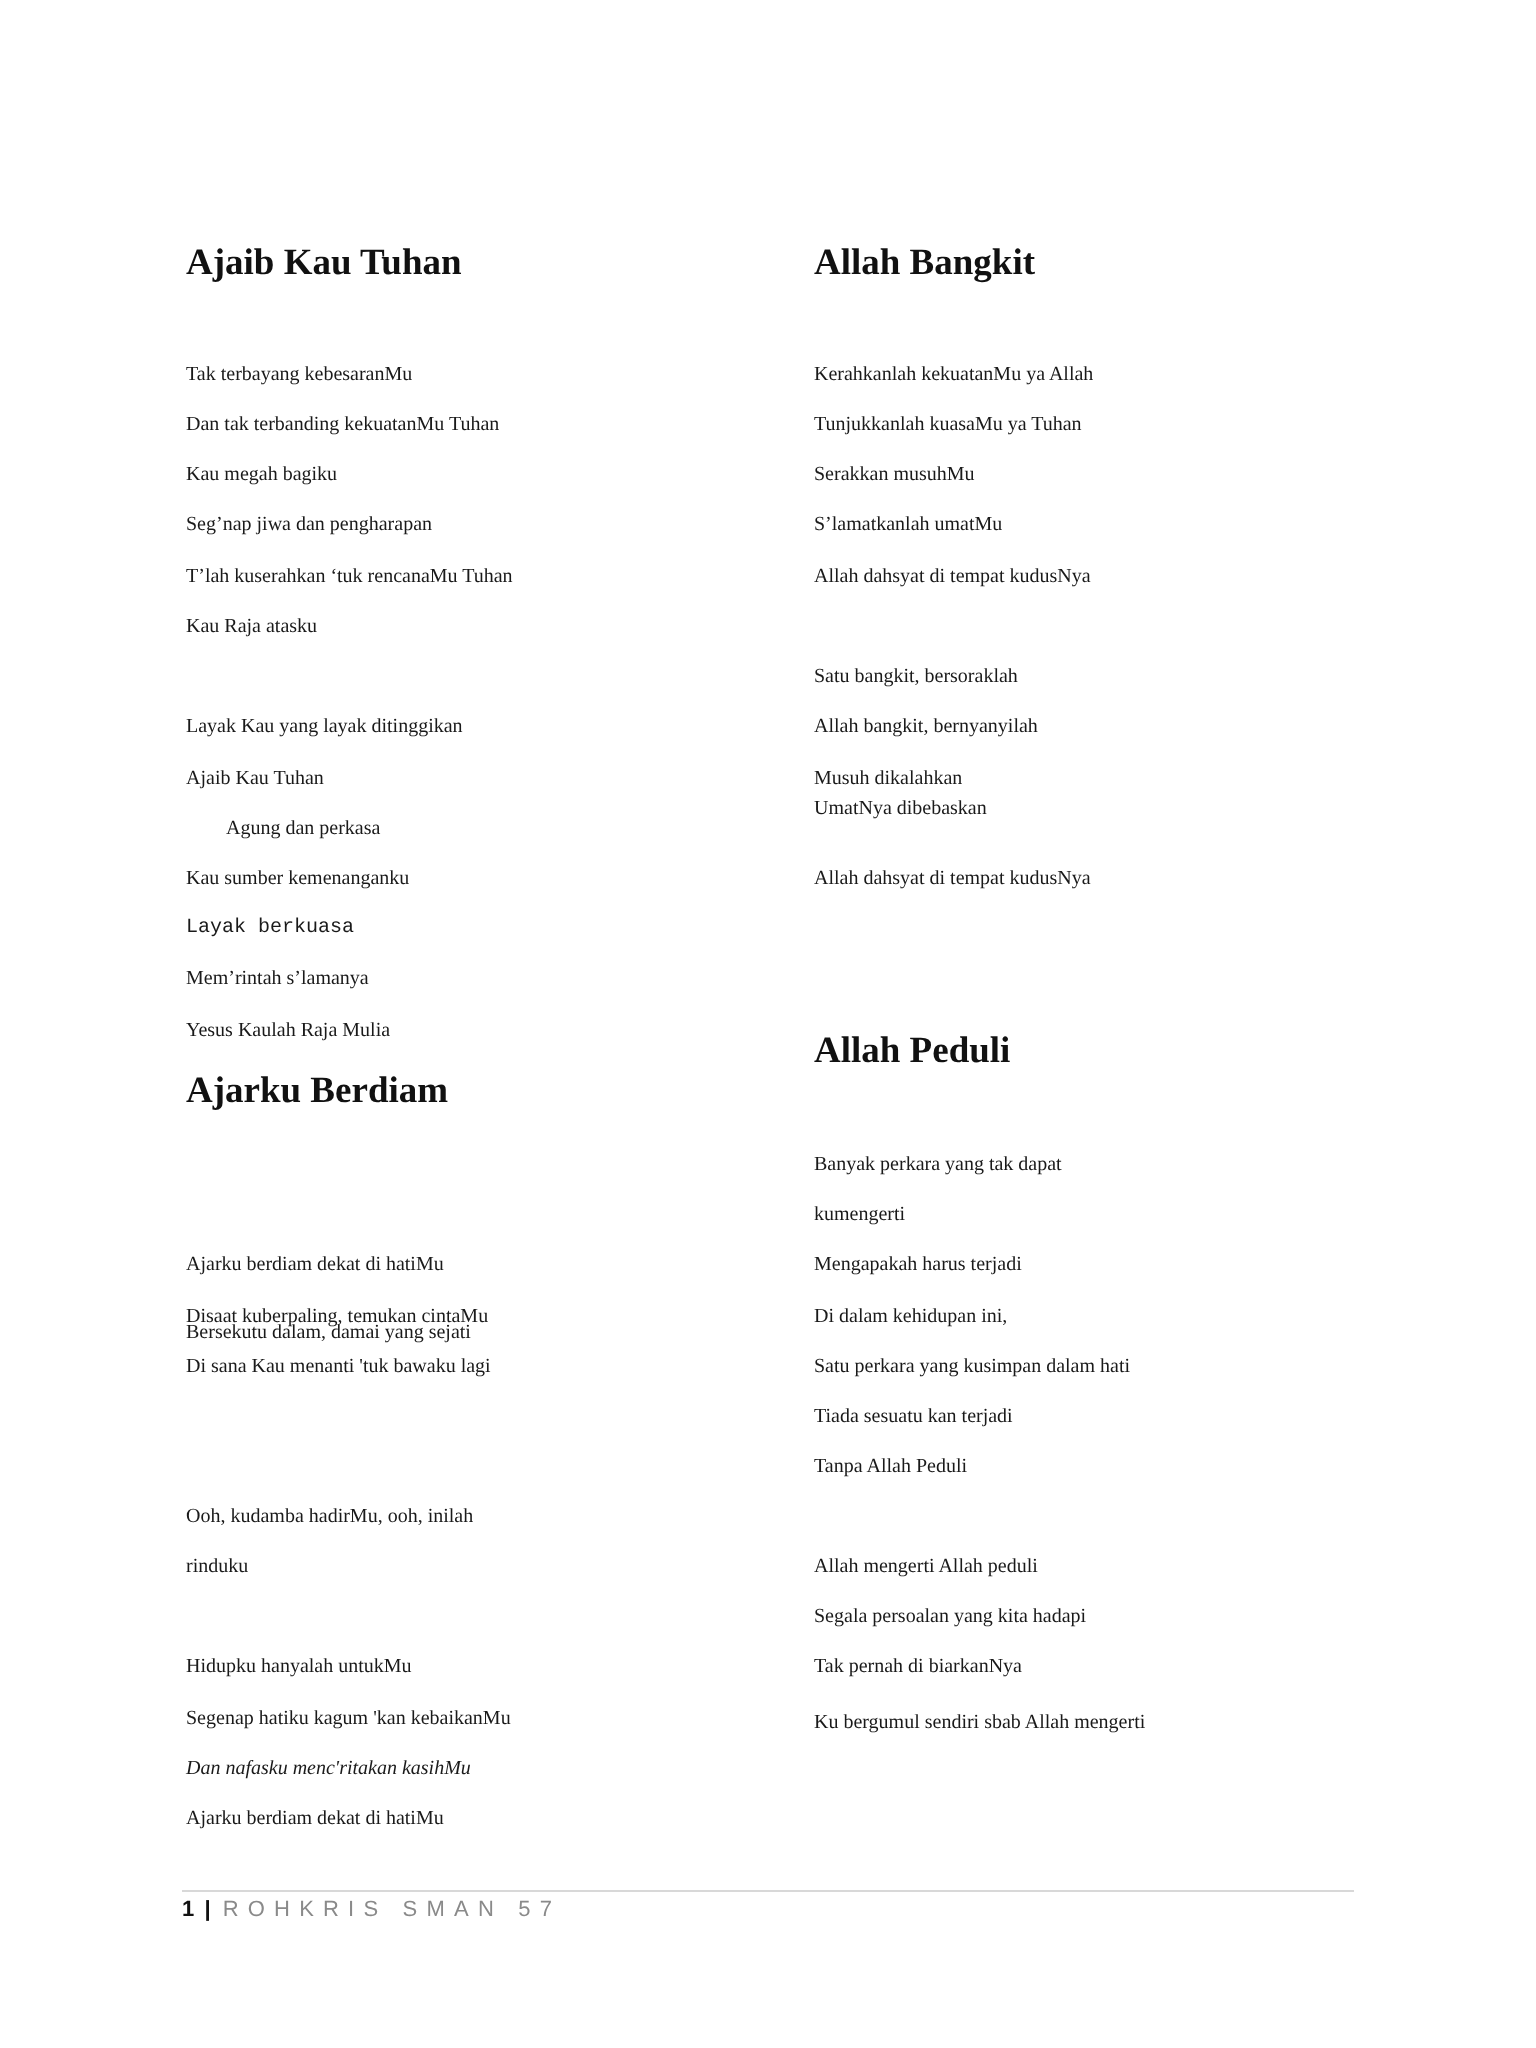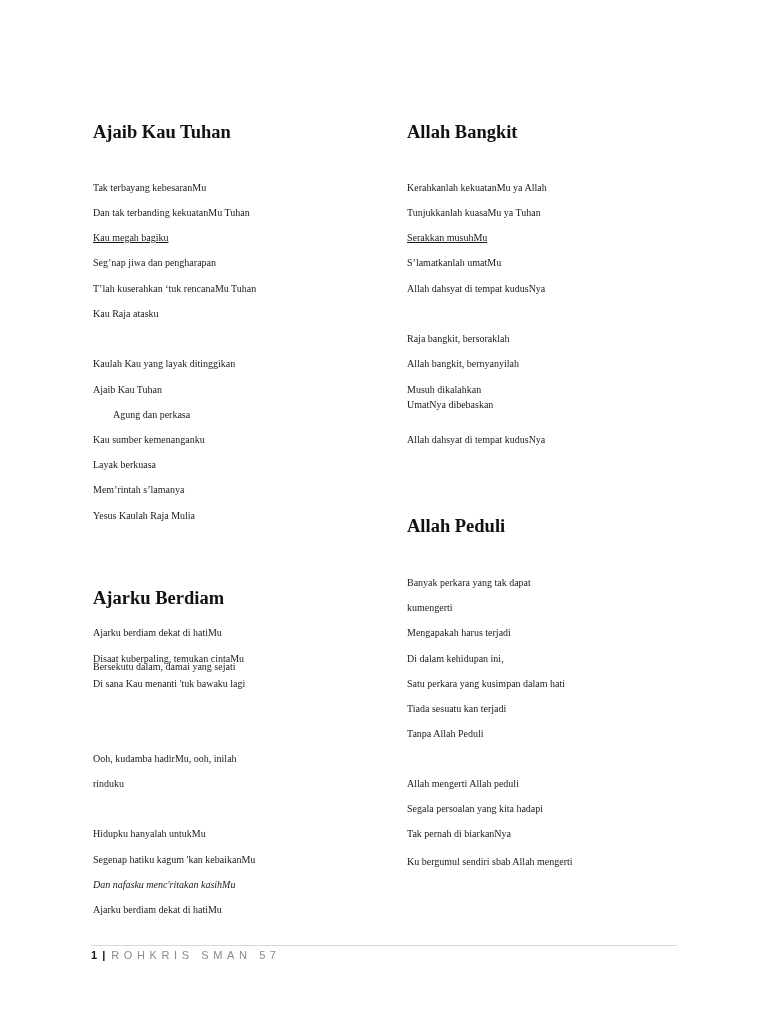--- a/index.html
+++ b/index.html
@@ -21,55 +21,55 @@
   </style>
 </head>
 <body>
 
 <div class="page">
   <div class="col col-left" id="col-0">
       <div>
         <h2 class="song-title" style="top: 121px;">Ajaib Kau Tuhan</h2>
         <div class="line" style="top: 179px;">Tak terbayang kebesaranMu</div>
         <div class="line" style="top: 204px;">Dan tak terbanding kekuatanMu Tuhan</div>
-        <div class="line" style="top: 229px; text-decoration: underline;">Kau megah bagiku</div>
+        <div class="line" style="top: 229px;">Kau megah bagiku</div>
         <div class="line" style="top: 254px;">Seg’nap jiwa dan pengharapan</div>
         <div class="line" style="top: 280px;">T’lah kuserahkan ‘tuk rencanaMu Tuhan</div>
         <div class="line" style="top: 305px;">Kau Raja atasku</div>
-        <div class="line" style="top: 355px;">Kaulah Kau yang layak ditinggikan</div>
+        <div class="line" style="top: 355px;">Layak Kau yang layak ditinggikan</div>
         <div class="line" style="top: 381px;">Ajaib Kau Tuhan</div>
         <div class="line" style="top: 406px; margin-left: 20px;">Agung dan perkasa</div>
         <div class="line" style="top: 431px;">Kau sumber kemenanganku</div>
-        <div class="line" style="top: 456px;">Layak berkuasa</div>
+        <div class="line" style="top: 456px; font-family: Liberation Mono, monospace;">Layak berkuasa</div>
         <div class="line" style="top: 481px;">Mem’rintah s’lamanya</div>
         <div class="line" style="top: 507px;">Yesus Kaulah Raja Mulia</div>
       </div>
       <div>
-        <h2 class="song-title" style="top: 587px; text-align: right;">Ajarku Berdiam</h2>
+        <h2 class="song-title" style="top: 535px; text-align: right;">Ajarku Berdiam</h2>
         <div class="line" style="top: 624px;">Ajarku berdiam dekat di hatiMu</div>
         <div class="line" style="top: 650px;">Disaat kuberpaling, temukan cintaMu</div>
         <div class="line" style="top: 675px;">Di sana Kau menanti 'tuk bawaku lagi</div>
         <div class="line" style="top: 658px;">Bersekutu dalam, damai yang sejati</div>
         <div class="line" style="top: 750px;">Ooh, kudamba hadirMu, ooh, inilah</div>
         <div class="line" style="top: 775px;">rinduku</div>
         <div class="line" style="top: 825px;">Hidupku hanyalah untukMu</div>
         <div class="line" style="top: 851px;">Segenap hatiku kagum 'kan kebaikanMu</div>
         <div class="line" style="top: 876px; font-style: italic;">Dan nafasku menc'ritakan kasihMu</div>
         <div class="line" style="top: 901px;">Ajarku berdiam dekat di hatiMu</div>
       </div>
     </div>
   <div class="col col-right" id="col-1">
       <div>
         <h2 class="song-title" style="top: 121px;">Allah Bangkit</h2>
         <div class="line" style="top: 179px;">Kerahkanlah kekuatanMu ya Allah</div>
         <div class="line" style="top: 204px;">Tunjukkanlah kuasaMu ya Tuhan</div>
-        <div class="line" style="top: 229px; text-decoration: underline;">Serakkan musuhMu</div>
+        <div class="line" style="top: 229px;">Serakkan musuhMu</div>
         <div class="line" style="top: 254px;">S’lamatkanlah umatMu</div>
         <div class="line" style="top: 280px;">Allah dahsyat di tempat kudusNya</div>
-        <div class="line" style="top: 330px;">Raja bangkit, bersoraklah</div>
+        <div class="line" style="top: 330px;">Satu bangkit, bersoraklah</div>
         <div class="line" style="top: 355px;">Allah bangkit, bernyanyilah</div>
         <div class="line" style="top: 381px;">Musuh dikalahkan</div>
         <div class="line" style="top: 396px;">UmatNya dibebaskan</div>
         <div class="line" style="top: 431px;">Allah dahsyat di tempat kudusNya</div>
       </div>
       <div>
         <h2 class="song-title" style="top: 515px;">Allah Peduli</h2>
         <div class="line" style="top: 574px;">Banyak perkara yang tak dapat</div>
         <div class="line" style="top: 599px;">kumengerti</div>
         <div class="line" style="top: 624px;">Mengapakah harus terjadi</div>

